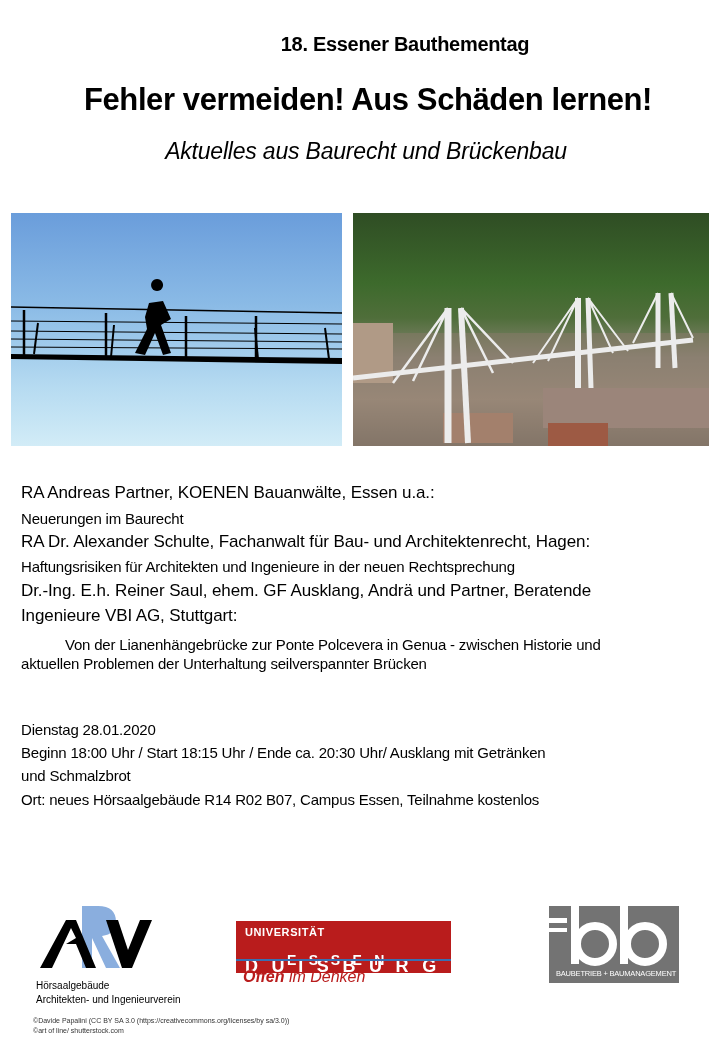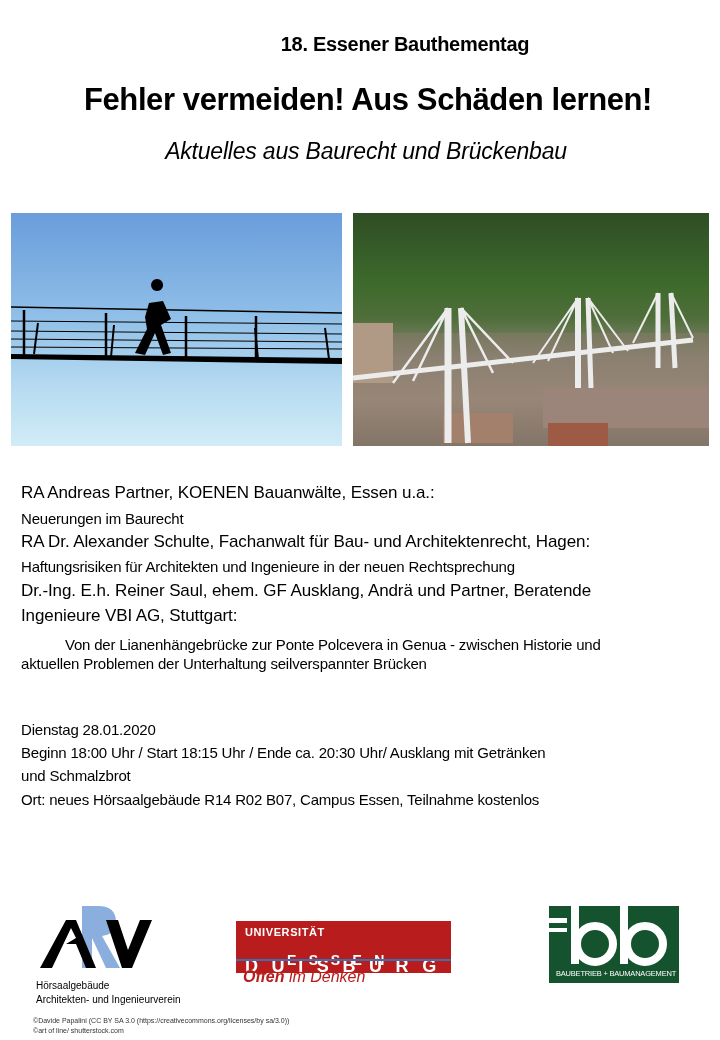--- a/index.html
+++ b/index.html
@@ -24,21 +24,21 @@
   
   #arv { left:36px; top:904px; width:120px; height:70px; }
   #arv-caption { left:36px; top:979px; font-size:10px; line-height:14px; }
   #ude-box { left:236px; top:906px; width:215px; height:52px; background:#b91c1c; color:#fff;margin-top:15px; }
   #ude-uni { left:9px; top:5px; font-size:11px; font-weight:bold; letter-spacing:0.6px; }
   #ude-duis { left:9px; top:35px; font-size:18px; font-weight:bold; letter-spacing:4.3px; }
   #ude-essen { left:15px; top:31px; font-size:14px; font-weight:bold; letter-spacing:4.3px;padding-left:36px; }
   #ude-rule { left:236px; top:959px; width:215px; height:2px; background:#3a6fb0; }
   #ude-claim { left:243px; top:968px; font-size:16px; color:#b91c1c; font-style:italic; }
   #ude-claim b { font-weight:bold; }
-  #ibb-box { left:549px; top:906px; width:130px; height:77px; background:#14532d; color:#fff; overflow:hidden; }
+  #ibb-box { left:549px; top:906px; width:130px; height:77px; background:#737373; color:#fff; overflow:hidden; }
   #ibb-tag { left:7px; top:63px; font-size:7.5px; letter-spacing:-0.2px; white-space:nowrap; }
   #credits { left:33px; top:1016px; font-size:7px; color:#333; line-height:10px; }
 </style>
 </head>
 <body>
 
 <div class="abs center" id="kicker">18. Essener Bauthementag</div>
 <div class="abs center" id="title">Fehler vermeiden! Aus Schäden lernen!</div>
 <div class="abs center" id="subtitle">Aktuelles aus Baurecht und Brückenbau</div>
 

